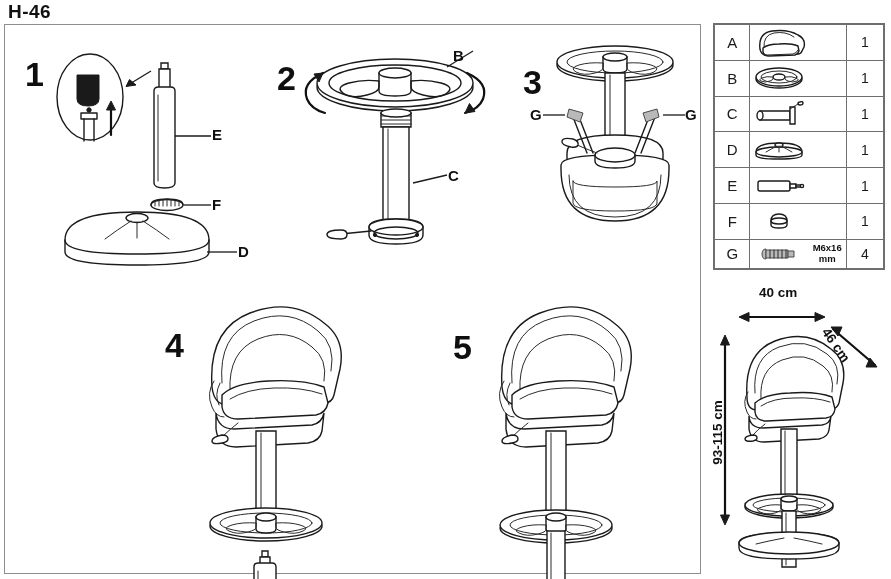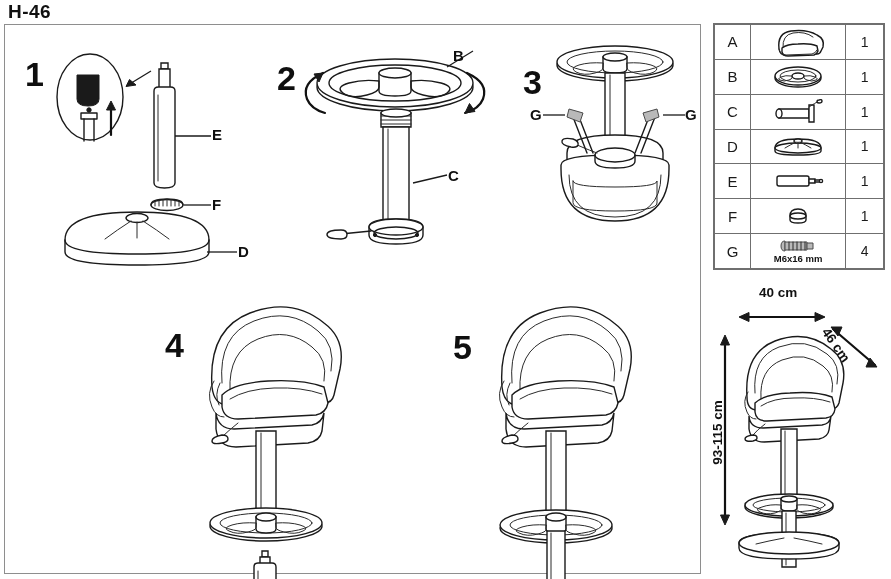--- a/index.html
+++ b/index.html
@@ -30,21 +30,21 @@
   .lead{fill:none;stroke:#1a1a1a;stroke-width:1.3;}
 
   
   .parts-table{position:absolute;left:713px;top:23px;width:172px;height:247px;
                border:1.4px solid #6f6f6f;box-sizing:border-box;background:#fff;}
   .parts-table table{border-collapse:collapse;width:100%;height:100%;}
   .parts-table td{border:1.1px solid #6f6f6f;padding:0;text-align:center;vertical-align:middle;}
   .pt-letter{width:36px;font-size:15px;color:#1a1a1a;}
   .pt-icon{width:96px;}
   .pt-qty{width:38px;font-size:14px;color:#1a1a1a;}
-  .pt-icon-wrap{display:flex;flex-direction:column;align-items:center;justify-content:flex-end;}
+  .pt-icon-wrap{display:flex;align-items:center;justify-content:flex-start;}
   .pt-sublabel{font-size:9.5px;font-weight:bold;color:#111;margin-top:-1px;}
 
   
   .dim-block{position:absolute;left:703px;top:285px;width:186px;height:285px;}
   .dim-text{position:absolute;font-size:13.5px;font-weight:bold;color:#111;
             font-family:"Liberation Sans",sans-serif;white-space:nowrap;}
   .dim-w{left:56px;top:0px;}
   .dim-h{left:-18px;top:140px;transform:rotate(-90deg);transform-origin:center center;}
   .dim-d{left:128px;top:40px;transform:rotate(55deg);transform-origin:left top;}
 </style>

